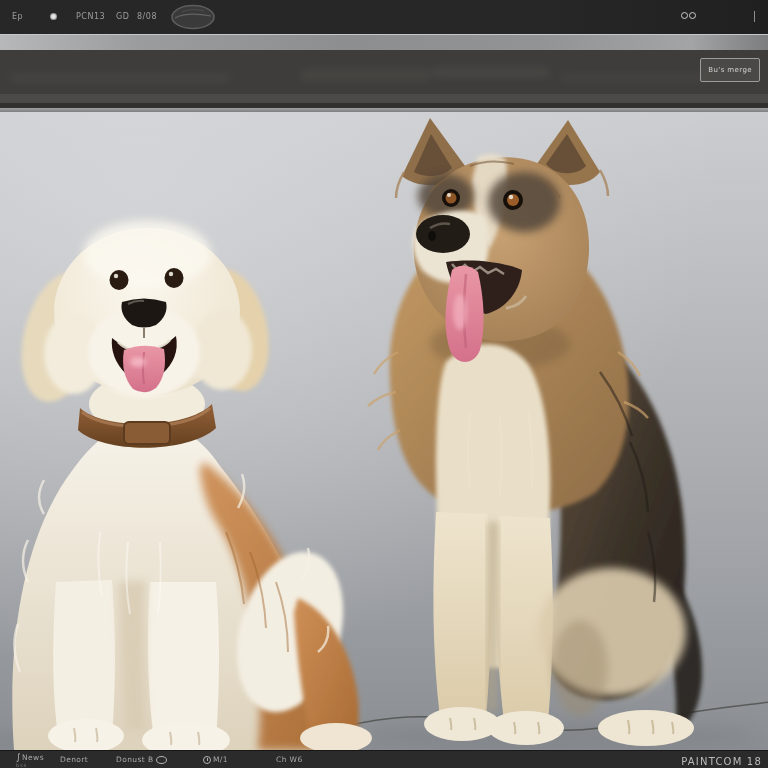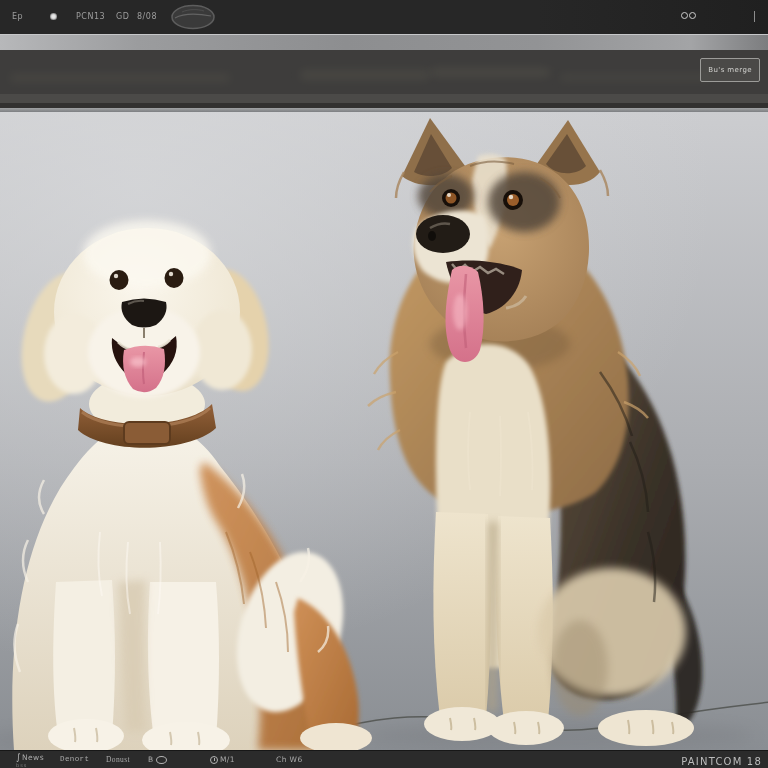--- a/index.html
+++ b/index.html
@@ -36,21 +36,21 @@
 
   
   .canvas{position:relative;height:638px;background:#a9abaf;}
   .canvas svg{display:block;}
 
   
   .statusbar{position:relative;height:18px;background:#2b2b2b;border-top:1px solid #171717;color:#a9a9a9;font-size:7.5px;}
   .sitem{position:absolute;top:4px;letter-spacing:.4px;white-space:nowrap;display:flex;align-items:center;gap:2px;}
   .s0{left:16px;top:2px;display:block;line-height:1;}
   .s0 .sub{display:block;font-size:5px;color:#7d7d7d;margin-top:1px;letter-spacing:1px;}
-  .s1{left:60px;font-family:Liberation Mono, monospace;}.s2{left:106px;font-family:Liberation Serif, serif;}.s3{left:148px;}.s4{left:190px;padding-left:20px;}.s5{left:236px;margin-left:40px;}
+  .s1{left:60px;}.s2{left:116px;}.s3{left:148px;}.s4{left:183px;padding-left:20px;}.s5{left:236px;margin-left:40px;}
   .pen-glyph{font-size:9px;color:#bdbdbd;margin-right:1px;}
   .ellipse-ic{display:inline-block;width:11px;height:8px;border:1.3px solid #b3b3b3;border-radius:50%;}
   .timer-ic{display:inline-block;width:8px;height:8px;border:1.3px solid #b3b3b3;border-radius:50%;position:relative;}
   .timer-ic::after{content:"";position:absolute;left:3px;top:1px;width:1px;height:3px;background:#b3b3b3;}
   .s-right{position:absolute;right:6px;top:5px;font-size:10px;letter-spacing:1.2px;color:#bcbcbc;}
 </style>
 </head>
 <body>
 
 <div class="screen">

